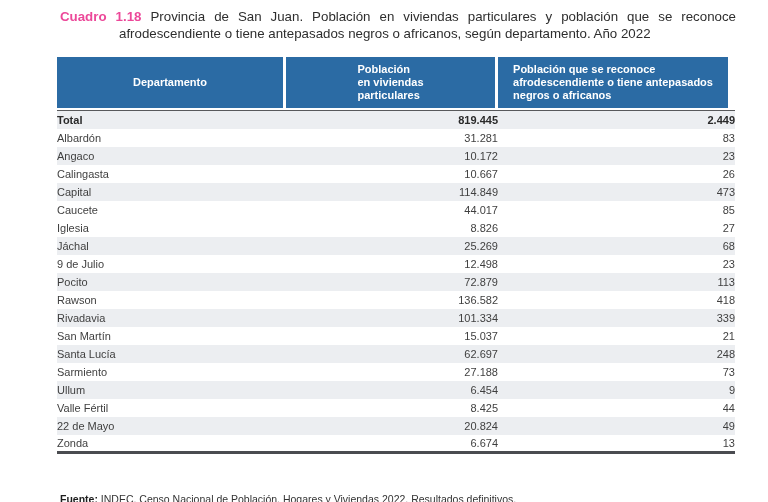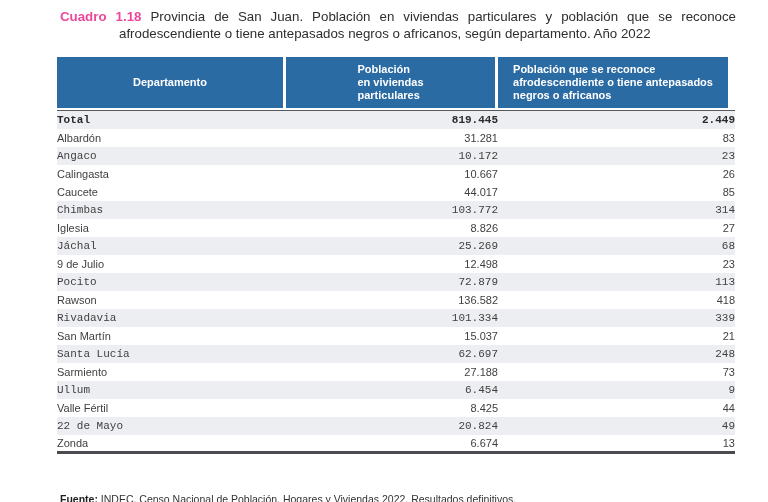--- a/index.html
+++ b/index.html
@@ -42,21 +42,21 @@
     border-bottom:3px solid var(--rule-dark);
   }
   table.tbody td{
     height:18px;font-size:11px;line-height:12px;
     color:var(--text);padding:0;vertical-align:middle;
     overflow:hidden;white-space:nowrap;
   }
   td.c-dept{padding-left:6px;text-align:left;}
   td.c-viv{text-align:right;padding-right:85px;}
   td.c-afro{text-align:right;padding-right:97px;}
-  tr.striped td{background:var(--stripe);font-family:Liberation Mono, monospace;}
+  tr.striped td{background:var(--stripe);}
   tr.total td{font-weight:bold;color:#2a2a2a;}
   
   .fuente{
     position:absolute;left:60px;top:493px;width:676px;
     font-size:10.5px;line-height:13px;color:#333333;white-space:nowrap;
   }
   .fuente b{color:#1d1d1d;}
 </style>
 </head>
 <body>
@@ -93,29 +93,29 @@
     <tr class="striped">
       <td class="c-dept">Angaco</td>
       <td class="c-viv">10.172</td>
       <td class="c-afro">23</td>
     </tr>
     <tr>
       <td class="c-dept">Calingasta</td>
       <td class="c-viv">10.667</td>
       <td class="c-afro">26</td>
     </tr>
+    <tr class="striped">
+      <td class="c-dept">Capital</td>
+      <td class="c-viv">114.849</td>
+      <td class="c-afro">473</td>
+    </tr>
     <tr>
       <td class="c-dept">Caucete</td>
       <td class="c-viv">44.017</td>
       <td class="c-afro">85</td>
-    </tr>
-    <tr class="striped">
-      <td class="c-dept">Chimbas</td>
-      <td class="c-viv">103.772</td>
-      <td class="c-afro">314</td>
     </tr>
     <tr>
       <td class="c-dept">Iglesia</td>
       <td class="c-viv">8.826</td>
       <td class="c-afro">27</td>
     </tr>
     <tr class="striped">
       <td class="c-dept">Jáchal</td>
       <td class="c-viv">25.269</td>
       <td class="c-afro">68</td>

